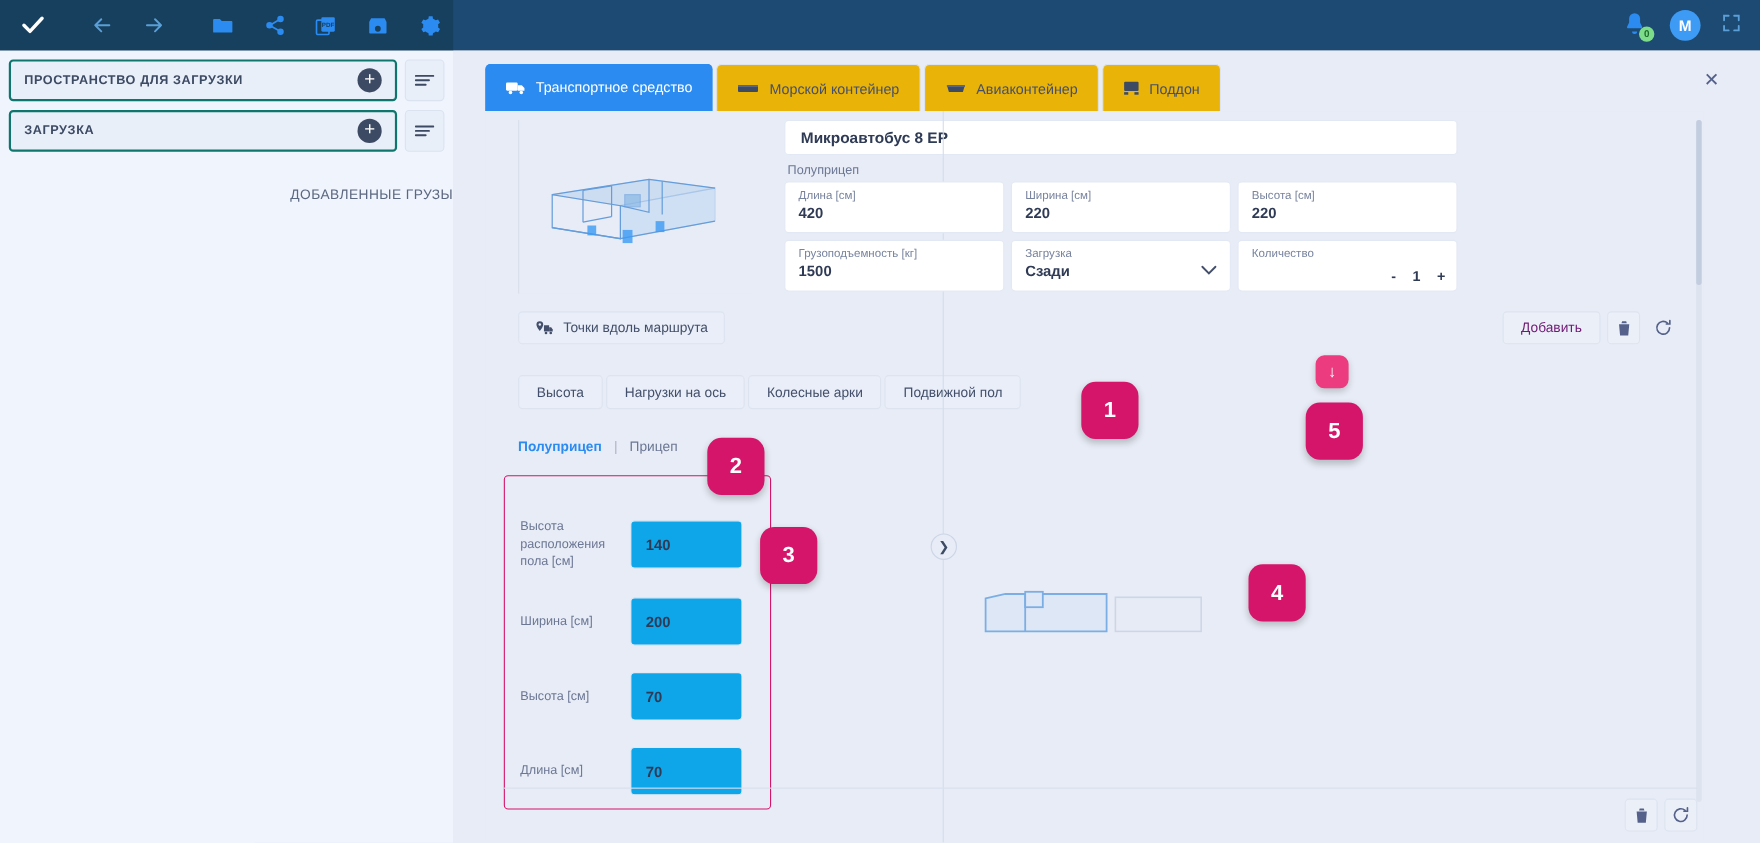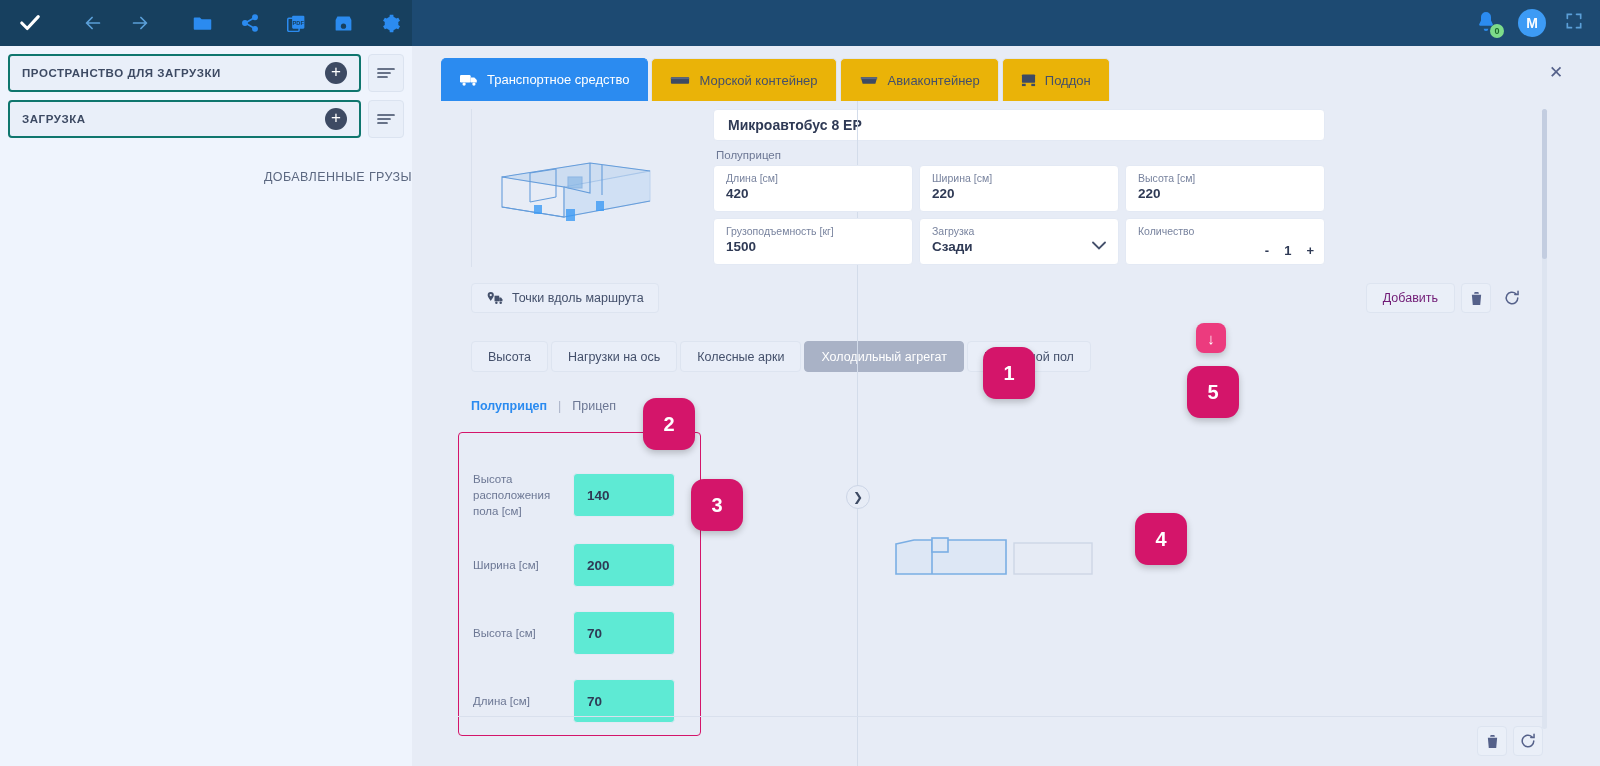--- a/index.html
+++ b/index.html
@@ -191,21 +191,21 @@
     padding: 14px 0 12px 0; background: transparent;
   }
   .prow {
     display: flex; align-items: center; gap: 6px; padding: 0 14px;
     margin-bottom: 12px;
     margin-top: 24px;
   }
   .prow:last-child { margin-bottom: 0; }
   .plabel { width: 94px; font-size: 11.5px; color: #6c7794; line-height: 16px; }
   .pinput {
-    width: 102px; height: 44px; background: #5eead4; border: 1px solid #e3e9f4;
+    width: 102px; height: 44px; background: #0ea5e9; border: 1px solid #e3e9f4;
     border-radius: 4px; display: flex; align-items: center; padding-left: 13px;
     font-size: 13.5px; font-weight: bold; color: #2f3a55; cursor: text;
   }
 
   .diagram {
     position: absolute; left: 453px; top: 117px; width: 200px; height: 48px;
   }
 
   .bottombar {
     position: absolute; left: 17px; right: 6px; bottom: 10px;
@@ -470,21 +470,20 @@
               <path d="M15.8 1.5v3.6h-3.6"></path>
             </svg>
         </div>
       </div>
     </div>
 
     <div class="subtabs">
       <div class="subtab">Высота</div>
       <div class="subtab">Нагрузки на ось</div>
       <div class="subtab">Колесные арки</div>
-      <div class="subtab active">Холодильный агрегат</div>
       <div class="subtab">Подвижной пол</div>
     </div>
 
     <div class="modetabs">
       <div class="modetab on">Полуприцеп</div>
       <div class="modesep">|</div>
       <div class="modetab">Прицеп</div>
     </div>
 
     <div class="panel-wrap">

